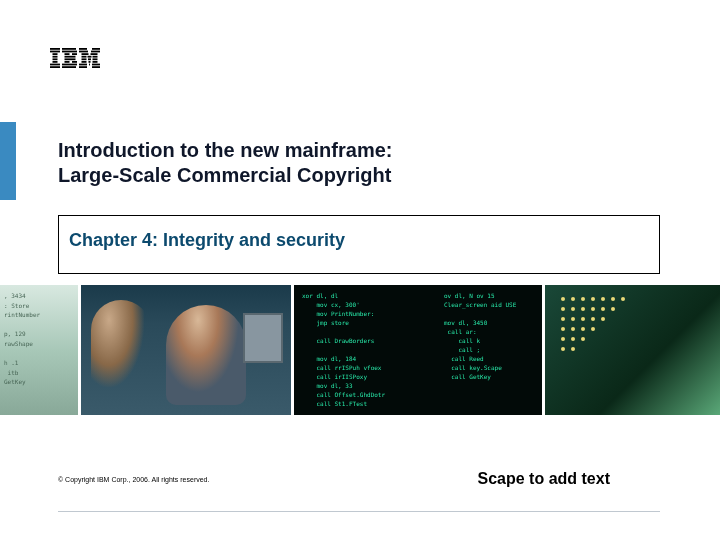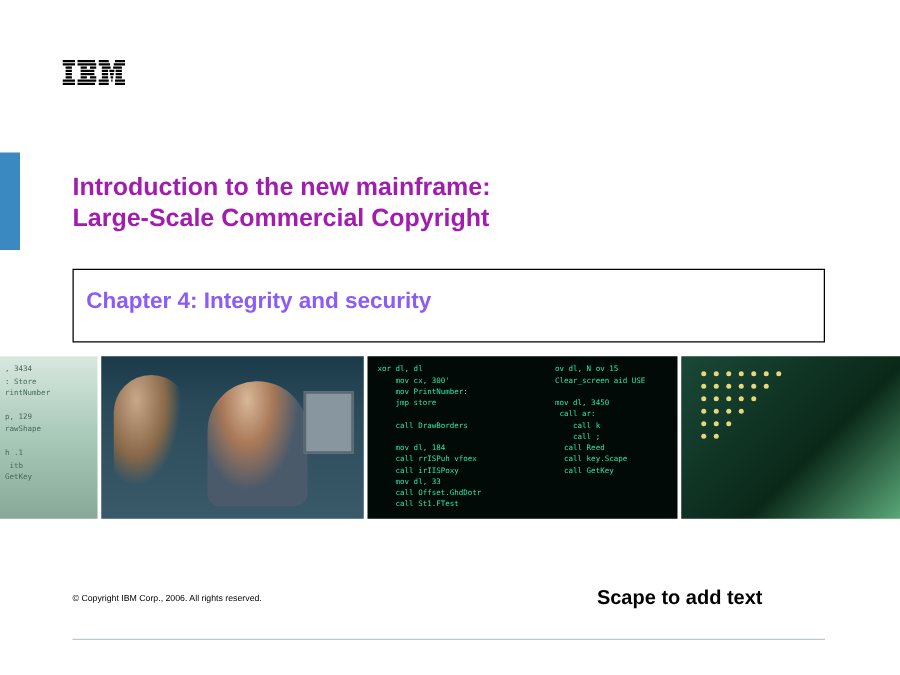--- a/index.html
+++ b/index.html
@@ -20,21 +20,21 @@
     }
     .title-block {
       position: absolute;
       top: 138px;
       left: 58px;
       right: 60px;
     }
     .title-line {
       font-size: 20px;
       font-weight: bold;
-      color: #a21caf;
+      color: #0f172a;
       line-height: 1.25;
     }
     .accent-bar {
       position: absolute;
       top: 122px;
       left: 0;
       width: 16px;
       height: 78px;
       background: #3a8ac1;
     }
@@ -42,21 +42,21 @@
       position: absolute;
       top: 215px;
       left: 58px;
       right: 60px;
       border: 1px solid #000;
       padding: 14px 10px 22px 10px;
     }
     .chapter-text {
       font-size: 18px;
       font-weight: bold;
-      color: #8b5cf6;
+      color: #0c4a6e;
     }
     .image-strip {
       position: absolute;
       top: 285px;
       left: 0;
       right: 0;
       height: 130px;
       display: flex;
       gap: 3px;
     }

